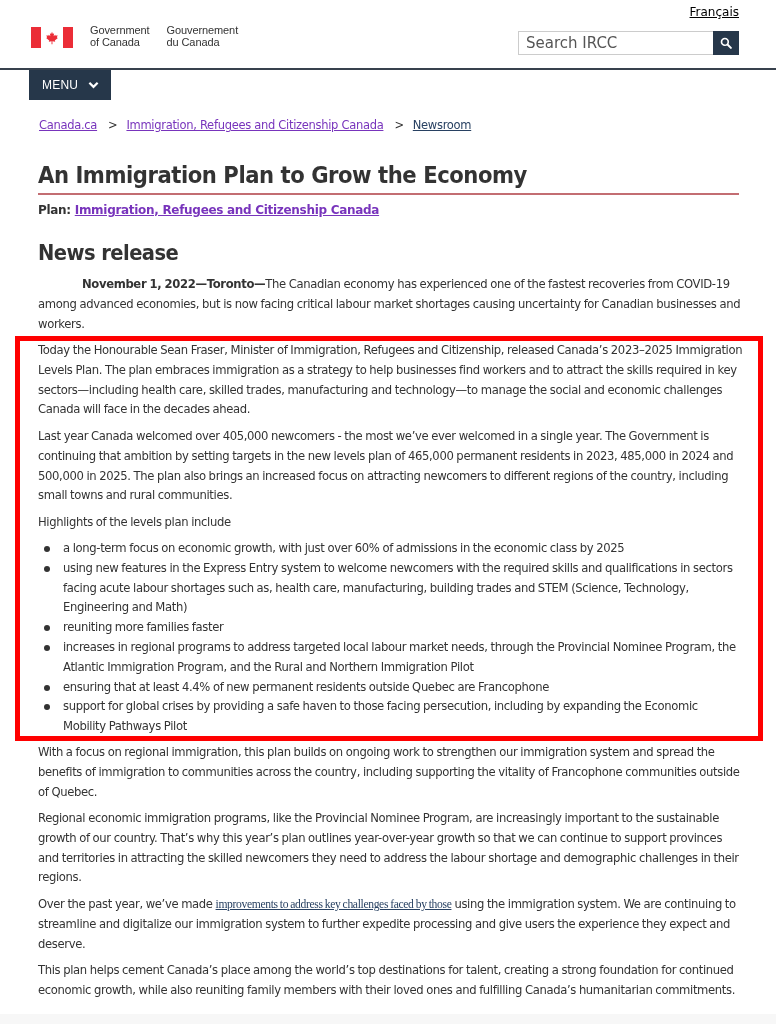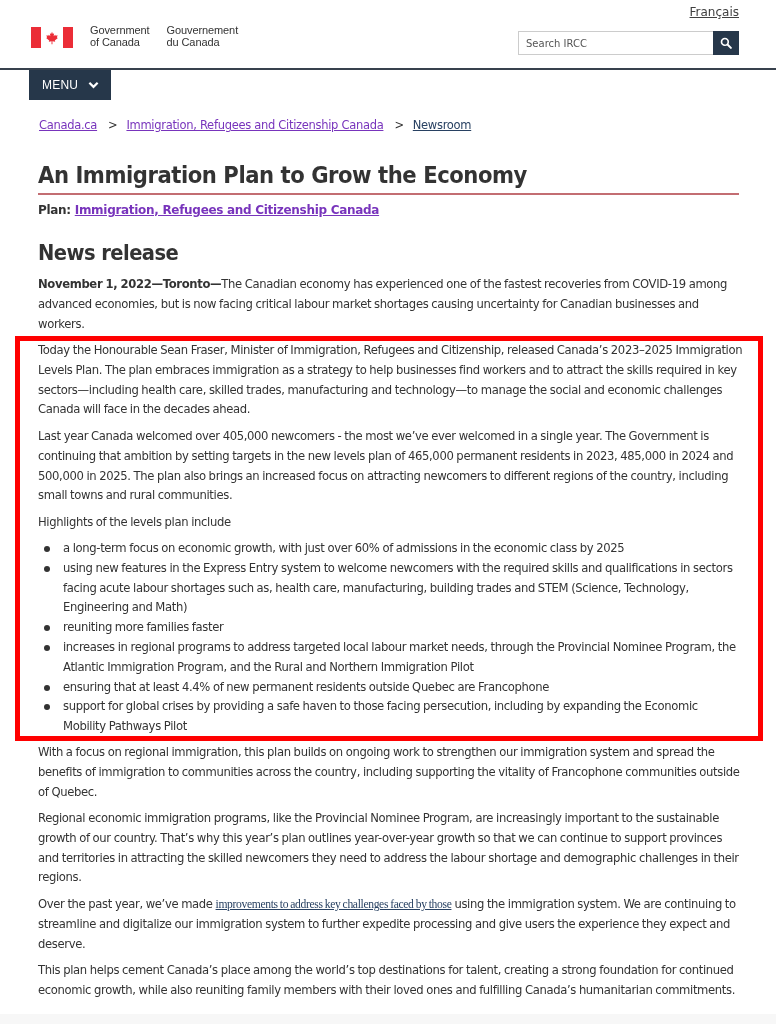--- a/index.html
+++ b/index.html
@@ -1,30 +1,30 @@
 <!DOCTYPE html>
 <html><head>
 <meta charset="utf-8">
 <style>
   * { box-sizing: border-box; margin: 0; padding: 0; }
   html, body { width: 776px; height: 1024px; overflow: hidden; background: #ffffff; }
   body { font-family: "Liberation Sans", sans-serif; color: #333333; position: relative; }
 
   
-  .lang-link { position: absolute; top: 5px; right: 37px; font-size: 12px; color: #404040; text-decoration: underline; font-family: "DejaVu Sans", sans-serif; }
+  .lang-link { position: absolute; top: 5px; right: 37px; font-size: 12px; color: #000000; text-decoration: underline; font-family: "DejaVu Sans", sans-serif; }
   .brand { position: absolute; top: 24px; left: 31px; display: flex; align-items: flex-end; }
   .flag { display: flex; width: 42px; height: 21px; }
   .flag .bar { width: 10px; height: 21px; background: #eb2d37; }
   .flag .center { width: 22px; height: 21px; display: flex; align-items: center; justify-content: center; }
   .sig-text { font-size: 11px; line-height: 12px; color: #333; font-weight: 500; letter-spacing: -0.1px; }
   .sig-en { margin-left: 17px; }
   .sig-fr { margin-left: 17px; }
 
   .search-wrap { position: absolute; top: 31px; left: 518px; display: flex; }
-  .search-input { width: 195px; height: 24px; border: 1px solid #cccccc; border-right: none; font-size: 10px; padding: 0 7px; color: #555; font-family: "DejaVu Sans", sans-serif; display: flex; align-items: center; }
+  .search-input { width: 195px; height: 24px; border: 1px solid #cccccc; border-right: none; font-size: 15px; padding: 0 7px; color: #555; font-family: "DejaVu Sans", sans-serif; display: flex; align-items: center; }
   .search-btn { width: 26px; height: 24px; background: #26374a; display: flex; align-items: center; justify-content: center; }
 
   .header-rule { position: absolute; top: 68px; left: 0; width: 776px; height: 2px; background: #38414d; }
   .menu-btn { position: absolute; top: 70px; left: 29px; width: 82px; height: 30px; background: #26374a; color: #ffffff; font-size: 12px; display: flex; align-items: center; padding-left: 13px; letter-spacing: 0.2px; }
   .menu-btn .chev { margin-left: 10px; display: inline-flex; }
 
   
   .breadcrumb { position: absolute; top: 118px; left: 39px; font-size: 11.5px; font-family: "DejaVu Sans", sans-serif; display: flex; align-items: flex-start; color: #333; letter-spacing: -0.3px; }
   .breadcrumb a { color: #7834bc; text-decoration: underline; }
   .breadcrumb a.current { color: #284162; text-decoration: underline; }
@@ -34,21 +34,21 @@
   .page-title { position: absolute; top: 162px; left: 38px; font-size: 23px; font-weight: bold; color: #333; letter-spacing: -0.5px; font-family: "DejaVu Sans", sans-serif; transform: scaleX(0.92); transform-origin: left; }
   .title-rule { position: absolute; top: 193px; left: 38px; width: 701px; height: 2px; background: #af3c43; opacity: 0.75; }
   .from-line { position: absolute; top: 203px; left: 38px; font-size: 12px; font-weight: bold; color: #333; font-family: "DejaVu Sans", sans-serif; letter-spacing: -0.3px; }
   .from-line a { color: #7834bc; text-decoration: underline; }
 
   .news-heading { position: absolute; top: 241px; left: 38px; font-size: 21px; color: #333; font-family: "DejaVu Sans", sans-serif; letter-spacing: -0.6px; transform: scaleX(0.93); transform-origin: left; }
 
   
   .content { position: absolute; left: 38px; width: 705px; font-family: "DejaVu Sans", sans-serif; font-size: 11.6px; line-height: 19.8px; color: #333; letter-spacing: -0.35px; word-spacing: -0.4px; }
   .content p { margin: 0; }
-  .content b { color: #333; }
+  .content b { color: #333; margin-left: 44px; }
   .content a { color: #284162; text-decoration: underline; font-family: Liberation Serif, serif; }
 
   .p-intro { top: 275px; }
   .p1 { top: 341px; }
   .p2 { top: 427px; }
   .p3 { top: 513px; }
   .hl-list { position: absolute; top: 539px; left: 38px; width: 705px; list-style: none; font-family: "DejaVu Sans", sans-serif; font-size: 11.6px; line-height: 19.8px; color: #333; letter-spacing: -0.35px; word-spacing: -0.4px; }
   .hl-list li { position: relative; padding-left: 25px; }
   .hl-list li .dot { position: absolute; left: 6px; top: 7px; width: 6px; height: 6px; border-radius: 50%; background: #333; }
 

